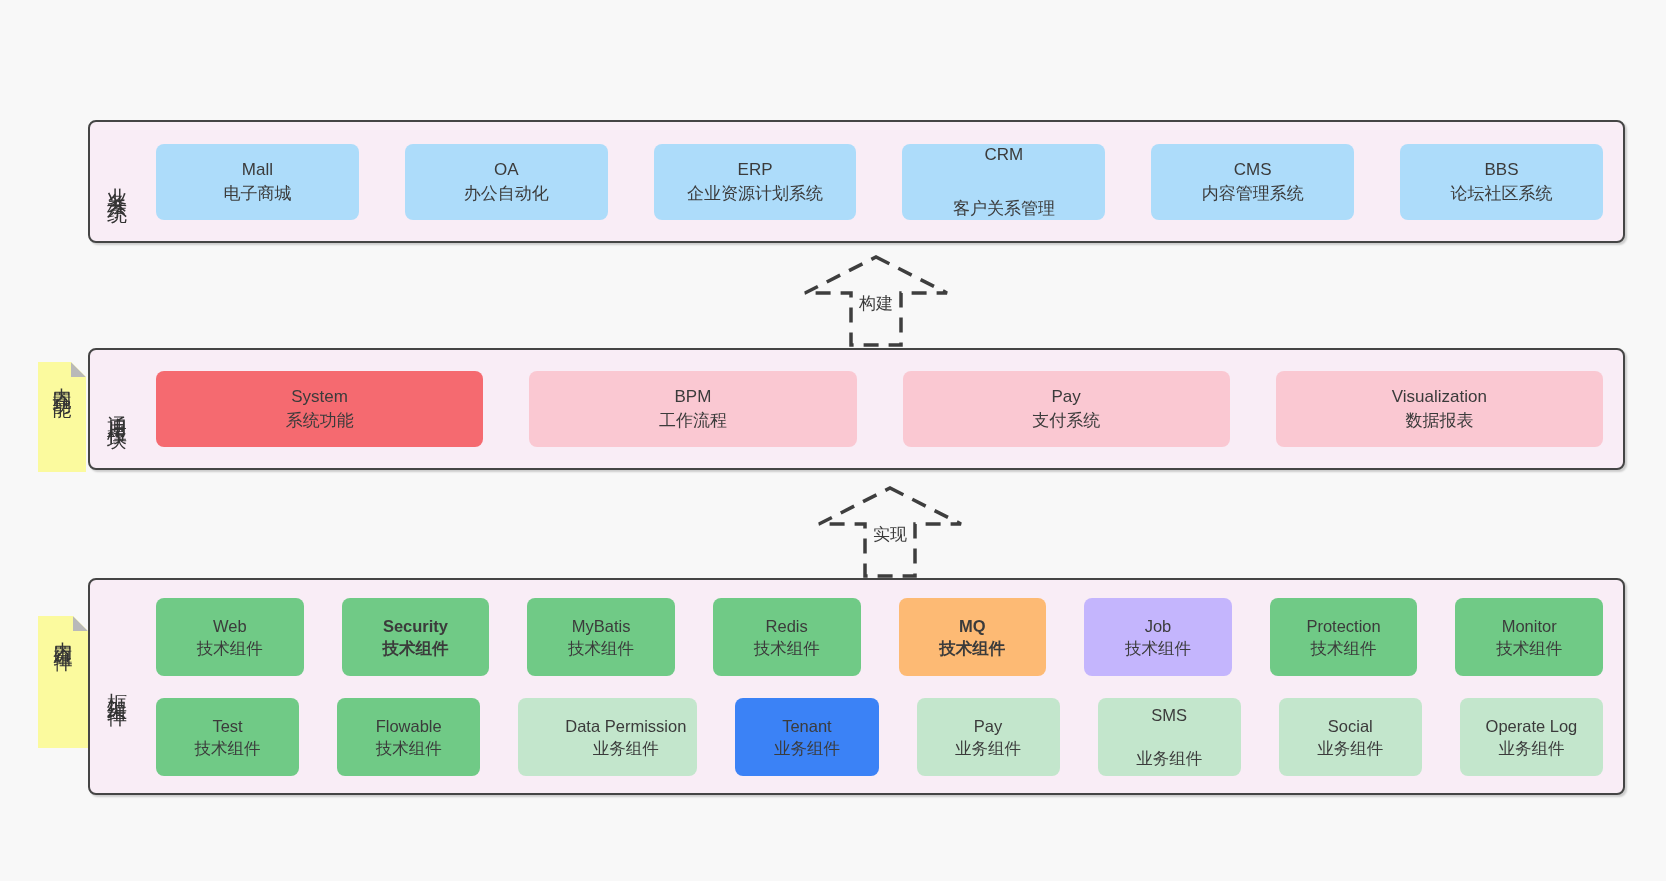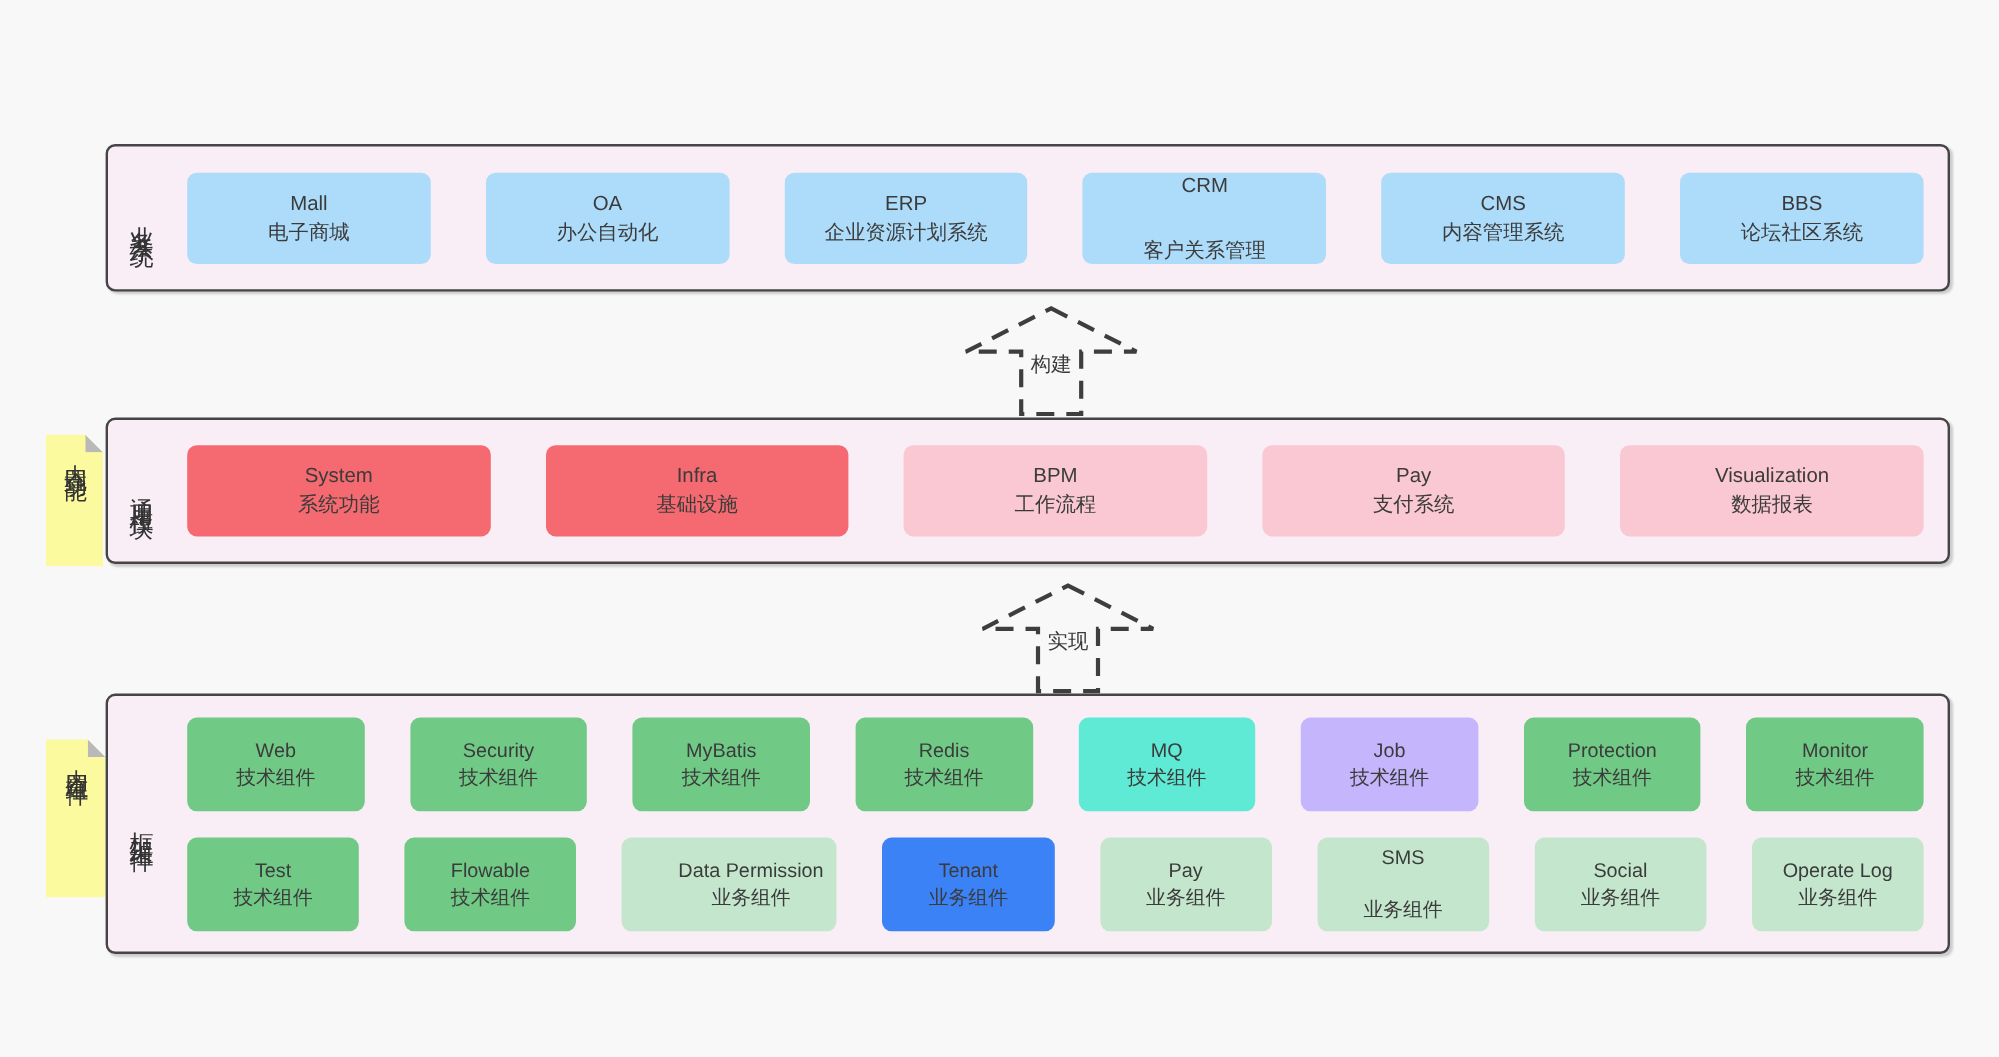--- a/index.html
+++ b/index.html
@@ -107,24 +107,20 @@
   <div class="note-text">内置功能</div>
 </div>
 
 <section class="band" id="band-modules">
   <div class="band-label">通用模块</div>
   <div class="boxes">
       <div class="box" style="background: rgb(245, 106, 112);">
     <div class="box-title">System</div>
     <div class="box-subtitle">系统功能</div>
   </div>
-      <div class="box" style="background: rgb(245, 106, 112);">
-    <div class="box-title">Infra</div>
-    <div class="box-subtitle">基础设施</div>
-  </div>
       <div class="box" style="background: rgb(250, 200, 210);">
     <div class="box-title">BPM</div>
     <div class="box-subtitle">工作流程</div>
   </div>
       <div class="box" style="background: rgb(250, 200, 210);">
     <div class="box-title">Pay</div>
     <div class="box-subtitle">支付系统</div>
   </div>
       <div class="box" style="background: rgb(250, 200, 210);">
     <div class="box-title">Visualization</div>
@@ -146,33 +142,33 @@
 </div>
 
 <section class="band" id="band-components">
   <div class="band-label">框架组件</div>
   <div class="rows">
     <div class="boxes">
         <div class="box" style="background: rgb(112, 202, 134);">
     <div class="box-title">Web</div>
     <div class="box-subtitle">技术组件</div>
   </div>
-        <div class="box" style="background: rgb(112, 202, 134);">
+        <div class="box" style="background: rgb(112, 202, 134); font-weight: bold;">
     <div class="box-title">Security</div>
     <div class="box-subtitle">技术组件</div>
   </div>
         <div class="box" style="background: rgb(112, 202, 134);">
     <div class="box-title">MyBatis</div>
     <div class="box-subtitle">技术组件</div>
   </div>
         <div class="box" style="background: rgb(112, 202, 134);">
     <div class="box-title">Redis</div>
     <div class="box-subtitle">技术组件</div>
   </div>
-        <div class="box" style="background: #5eead4;">
+        <div class="box" style="background: #fdba74; font-weight: bold;">
     <div class="box-title">MQ</div>
     <div class="box-subtitle">技术组件</div>
   </div>
         <div class="box" style="background: #c4b5fd;">
     <div class="box-title">Job</div>
     <div class="box-subtitle">技术组件</div>
   </div>
         <div class="box" style="background: rgb(112, 202, 134);">
     <div class="box-title">Protection</div>
     <div class="box-subtitle">技术组件</div>

